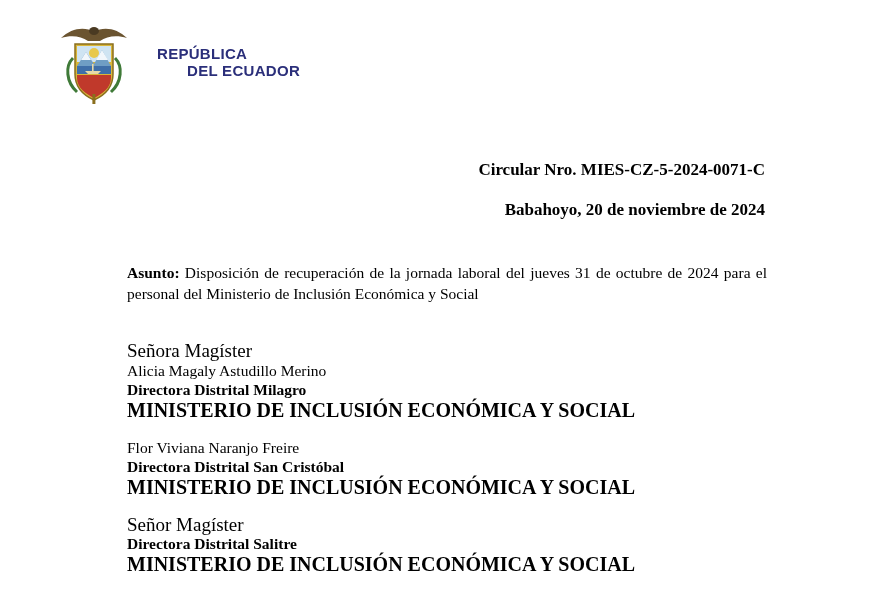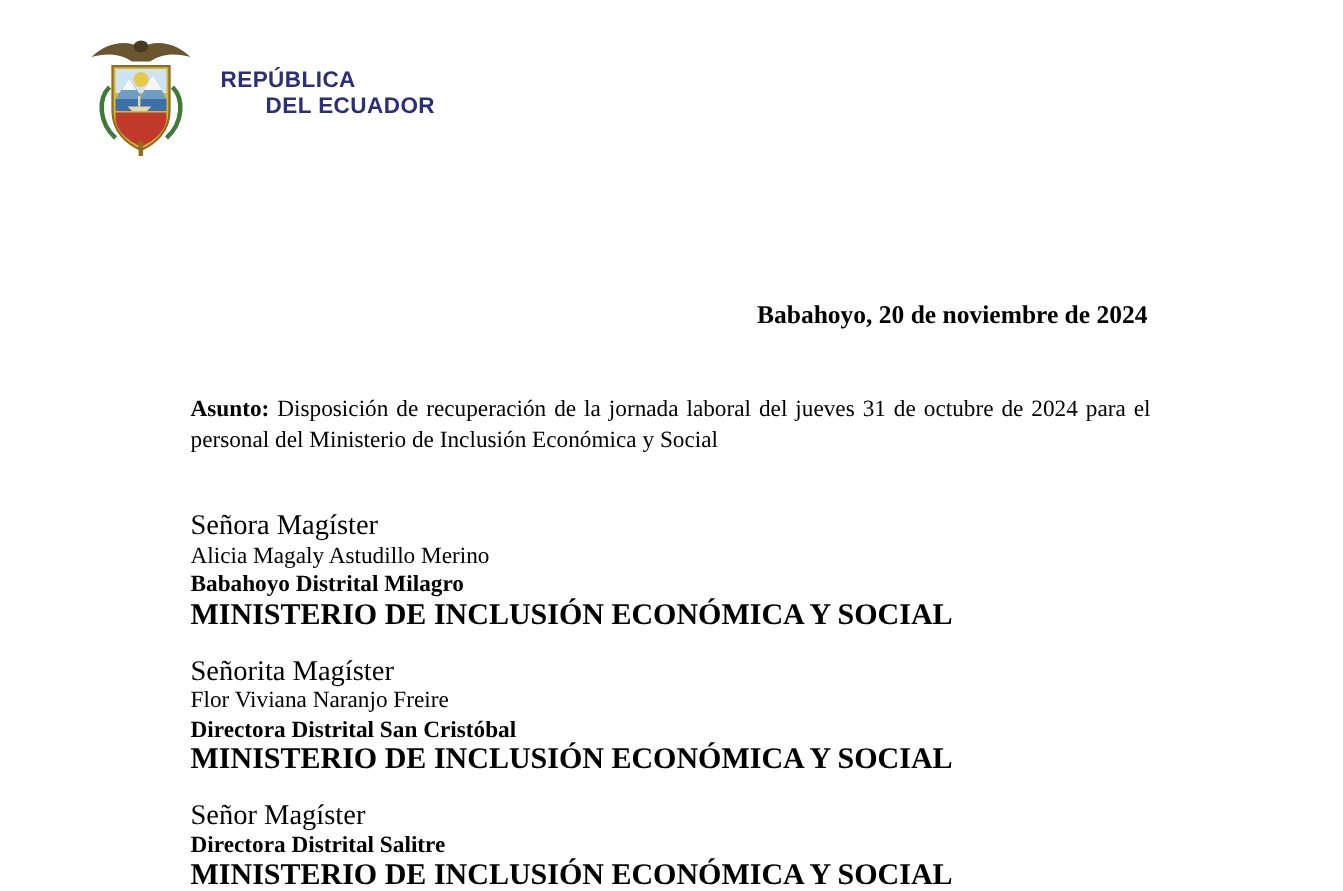--- a/index.html
+++ b/index.html
@@ -37,21 +37,21 @@
     height: 594px;
   }
 
   
   .logo-block {
     position: absolute;
     left: 55px;
     top: 18px;
     display: flex;
     align-items: center;
-    gap: 14px;
+    gap: 24px;
   }
   .coat-of-arms {
     position: relative;
     width: 78px;
     height: 88px;
   }
   .coat-of-arms svg {
     display: block;
   }
   .logo-text {
@@ -163,38 +163,38 @@
 
           <rect x="37.4" y="76" width="3" height="10" fill="#8a6f1e"></rect>
         </svg>
       </div>
       <div class="logo-text">
         <span class="line1">REPÚBLICA</span>
         <span class="line2">DEL ECUADOR</span>
       </div>
     </div>
 
+    <div class="doc-number">Circular Nro. MIES-CZ-5-2024-0071-C</div>
 
     <div class="doc-place-date">Babahoyo, 20 de noviembre de 2024</div>
 
     <div class="subject">
       <span class="label">Asunto:</span><span> Disposición de recuperación de la jornada laboral del jueves 31 de octubre de 2024 para el personal del Ministerio de Inclusión Económica y Social</span>
     </div>
 
     <div class="recipients">
 
       <div class="recipient">
         <div class="salutation">Señora Magíster</div>
         <div class="person">Alicia Magaly Astudillo Merino</div>
-        <div class="role">Babahoyo Distrital Milagro</div>
+        <div class="role">Directora Distrital Milagro</div>
         <div class="org">MINISTERIO DE INCLUSIÓN ECONÓMICA Y SOCIAL</div>
       </div>
 
       <div class="recipient">
-        <div class="salutation">Señorita Magíster</div>
         <div class="person">Flor Viviana Naranjo Freire</div>
         <div class="role">Directora Distrital San Cristóbal</div>
         <div class="org">MINISTERIO DE INCLUSIÓN ECONÓMICA Y SOCIAL</div>
       </div>
 
       <div class="recipient">
         <div class="salutation">Señor Magíster</div>
         <div class="role">Directora Distrital Salitre</div>
         <div class="org">MINISTERIO DE INCLUSIÓN ECONÓMICA Y SOCIAL</div>
       </div>

